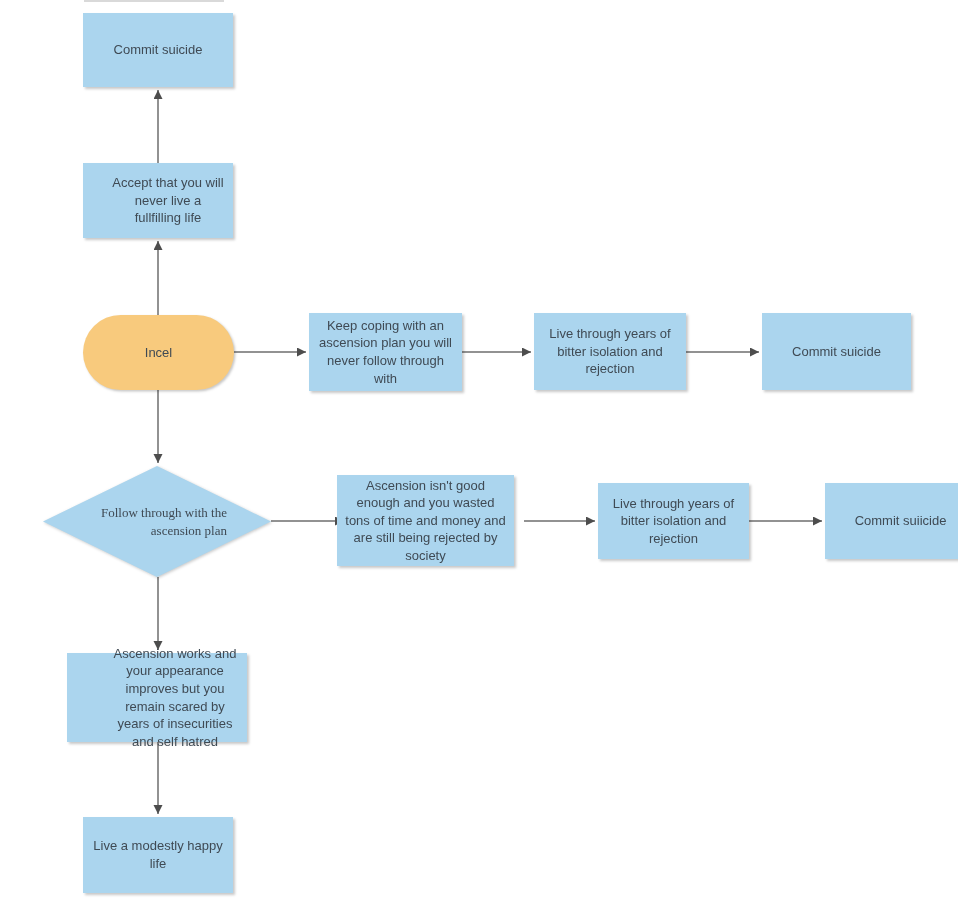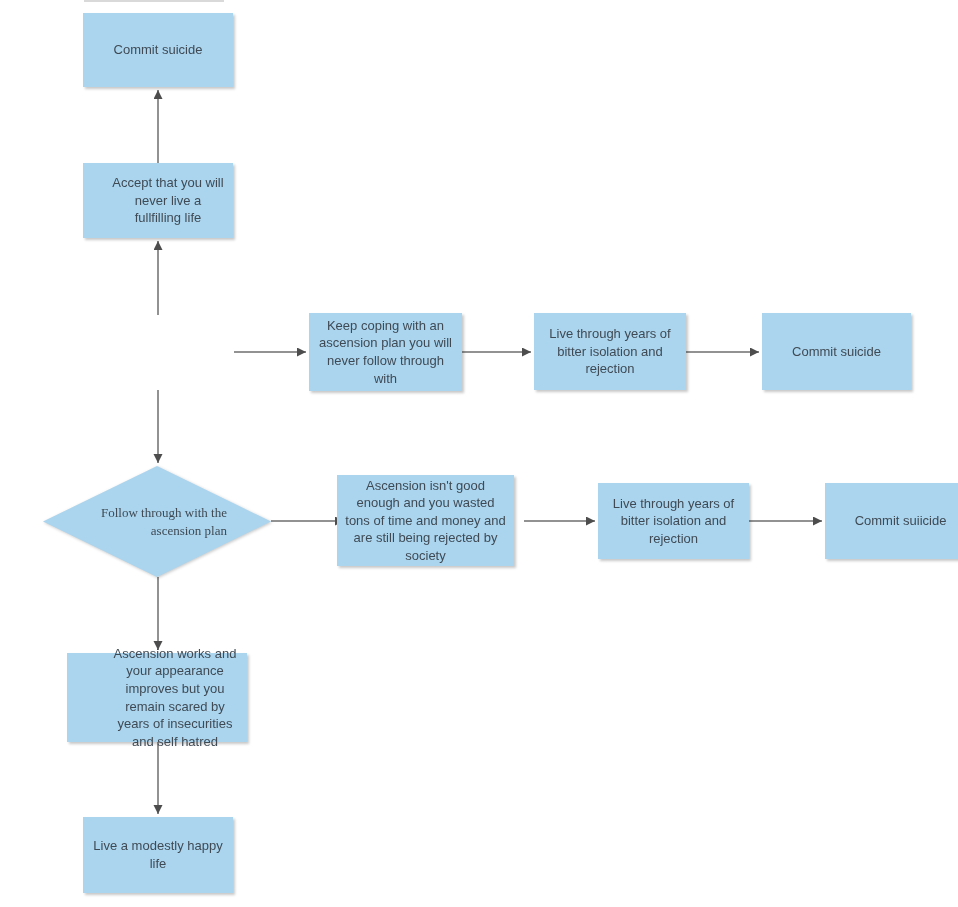--- a/index.html
+++ b/index.html
@@ -109,20 +109,21 @@
     <line x1="493" y1="521" x2="564" y2="521" marker-end="url(#ah)"></line>
     <line x1="718" y1="521" x2="791" y2="521" marker-end="url(#ah)"></line>
     <line x1="127" y1="577" x2="127" y2="650" marker-end="url(#ah)"></line>
     <line x1="127" y1="742" x2="127" y2="814" marker-end="url(#ah)"></line>
   </svg>
 
   <div class="node process" style="left:52px;top:13px;width:150px;height:74px;">Commit suicide</div>
 
   <div class="node process" style="left:52px;top:163px;width:150px;height:75px;padding-left:28px;">Accept that you will never live a fullfilling life</div>
 
+  <div class="node terminator" style="left:52px;top:315px;width:151px;height:75px;">Incel</div>
 
   <div class="node process" style="left:278px;top:313px;width:153px;height:78px;">Keep coping with an ascension plan you will never follow through with</div>
 
   <div class="node process" style="left:503px;top:313px;width:152px;height:77px;">Live through years of bitter isolation and rejection</div>
 
   <div class="node process" style="left:731px;top:313px;width:149px;height:77px;">Commit suicide</div>
 
   <div class="diamond-wrap" style="left:12px;top:466px;width:228px;height:111px;">
     <div class="diamond-shape"></div>
     <div class="diamond-label">Follow through with the ascension plan</div>

